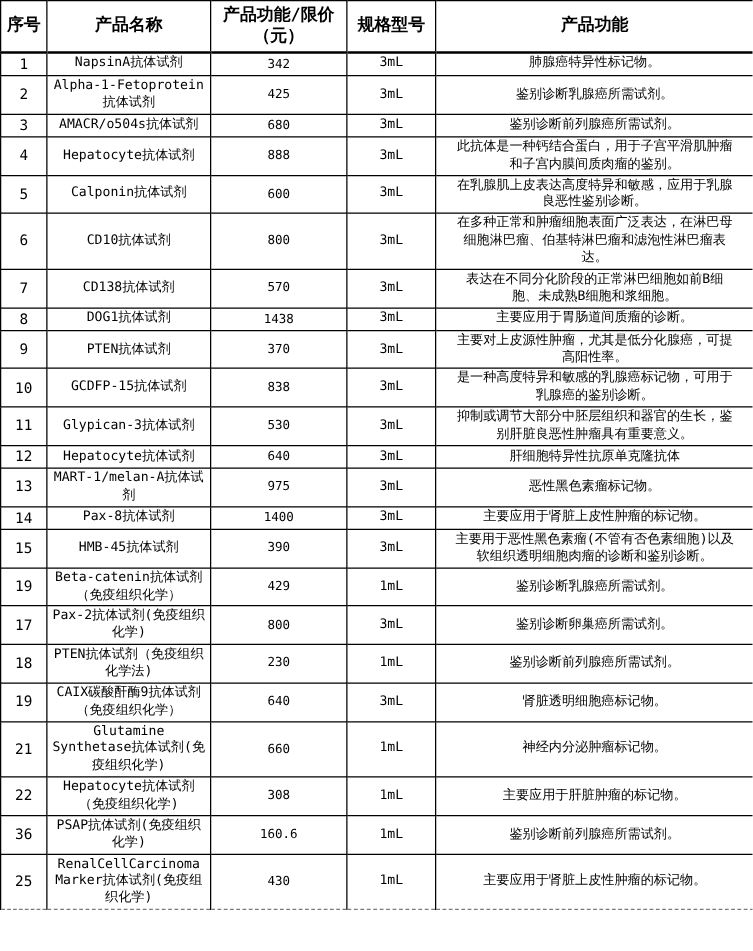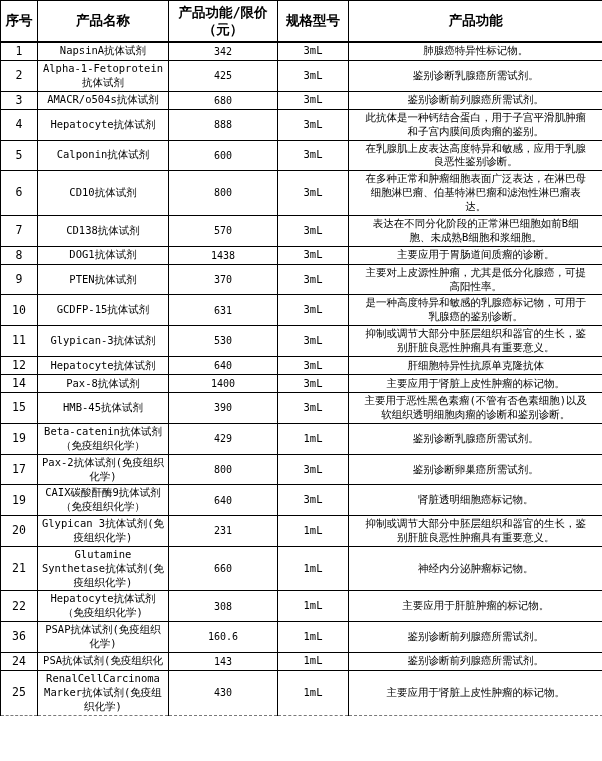--- a/index.html
+++ b/index.html
@@ -133,41 +133,48 @@
     <td class="c-no">9</td>
     <td class="c-name">PTEN抗体试剂</td>
     <td class="c-price">370</td>
     <td class="c-spec">3mL</td>
     <td class="c-func">主要对上皮源性肿瘤，尤其是低分化腺癌，可提高阳性率。</td>
   </tr>
 
   <tr>
     <td class="c-no">10</td>
     <td class="c-name">GCDFP-15抗体试剂</td>
-    <td class="c-price">631</td>
+    <td class="c-price">838</td>
     <td class="c-spec">3mL</td>
     <td class="c-func">是一种高度特异和敏感的乳腺癌标记物，可用于乳腺癌的鉴别诊断。</td>
   </tr>
 
   <tr>
     <td class="c-no">11</td>
     <td class="c-name">Glypican-3抗体试剂</td>
     <td class="c-price">530</td>
     <td class="c-spec">3mL</td>
     <td class="c-func">抑制或调节大部分中胚层组织和器官的生长，鉴别肝脏良恶性肿瘤具有重要意义。</td>
   </tr>
 
   <tr>
     <td class="c-no">12</td>
     <td class="c-name">Hepatocyte抗体试剂</td>
     <td class="c-price">640</td>
     <td class="c-spec">3mL</td>
     <td class="c-func">肝细胞特异性抗原单克隆抗体</td>
   </tr>
 
+  <tr>
+    <td class="c-no">13</td>
+    <td class="c-name">MART-1/melan-A抗体试剂</td>
+    <td class="c-price">975</td>
+    <td class="c-spec">3mL</td>
+    <td class="c-func">恶性黑色素瘤标记物。</td>
+  </tr>
 
   <tr>
     <td class="c-no">14</td>
     <td class="c-name">Pax-8抗体试剂</td>
     <td class="c-price">1400</td>
     <td class="c-spec">3mL</td>
     <td class="c-func">主要应用于肾脏上皮性肿瘤的标记物。</td>
   </tr>
 
   <tr>
@@ -187,36 +194,36 @@
   </tr>
 
   <tr>
     <td class="c-no">17</td>
     <td class="c-name">Pax-2抗体试剂(免疫组织化学)</td>
     <td class="c-price">800</td>
     <td class="c-spec">3mL</td>
     <td class="c-func">鉴别诊断卵巢癌所需试剂。</td>
   </tr>
 
+  <tr>
+    <td class="c-no">18</td>
+    <td class="c-name">PTEN抗体试剂（免疫组织化学法)</td>
+    <td class="c-price">230</td>
+    <td class="c-spec">1mL</td>
+    <td class="c-func">鉴别诊断前列腺癌所需试剂。</td>
+  </tr>
 
   <tr>
     <td class="c-no">19</td>
     <td class="c-name">CAIX碳酸酐酶9抗体试剂（免疫组织化学）</td>
     <td class="c-price">640</td>
     <td class="c-spec">3mL</td>
     <td class="c-func">肾脏透明细胞癌标记物。</td>
   </tr>
 
-  <tr>
-    <td class="c-no">20</td>
-    <td class="c-name">Glypican 3抗体试剂(免疫组织化学)</td>
-    <td class="c-price">231</td>
-    <td class="c-spec">1mL</td>
-    <td class="c-func">抑制或调节大部分中胚层组织和器官的生长，鉴别肝脏良恶性肿瘤具有重要意义。</td>
-  </tr>
 
   <tr>
     <td class="c-no">21</td>
     <td class="c-name">Glutamine Synthetase抗体试剂(免疫组织化学)</td>
     <td class="c-price">660</td>
     <td class="c-spec">1mL</td>
     <td class="c-func">神经内分泌肿瘤标记物。</td>
   </tr>
 
   <tr>
@@ -228,27 +235,20 @@
   </tr>
 
   <tr>
     <td class="c-no">36</td>
     <td class="c-name">PSAP抗体试剂(免疫组织化学)</td>
     <td class="c-price">160.6</td>
     <td class="c-spec">1mL</td>
     <td class="c-func">鉴别诊断前列腺癌所需试剂。</td>
   </tr>
 
-  <tr>
-    <td class="c-no">24</td>
-    <td class="c-name">PSA抗体试剂(免疫组织化</td>
-    <td class="c-price">143</td>
-    <td class="c-spec">1mL</td>
-    <td class="c-func">鉴别诊断前列腺癌所需试剂。</td>
-  </tr>
 
   <tr>
     <td class="c-no">25</td>
     <td class="c-name">RenalCellCarcinoma Marker抗体试剂(免疫组织化学)</td>
     <td class="c-price">430</td>
     <td class="c-spec">1mL</td>
     <td class="c-func">主要应用于肾脏上皮性肿瘤的标记物。</td>
   </tr>
 
 </tbody>

